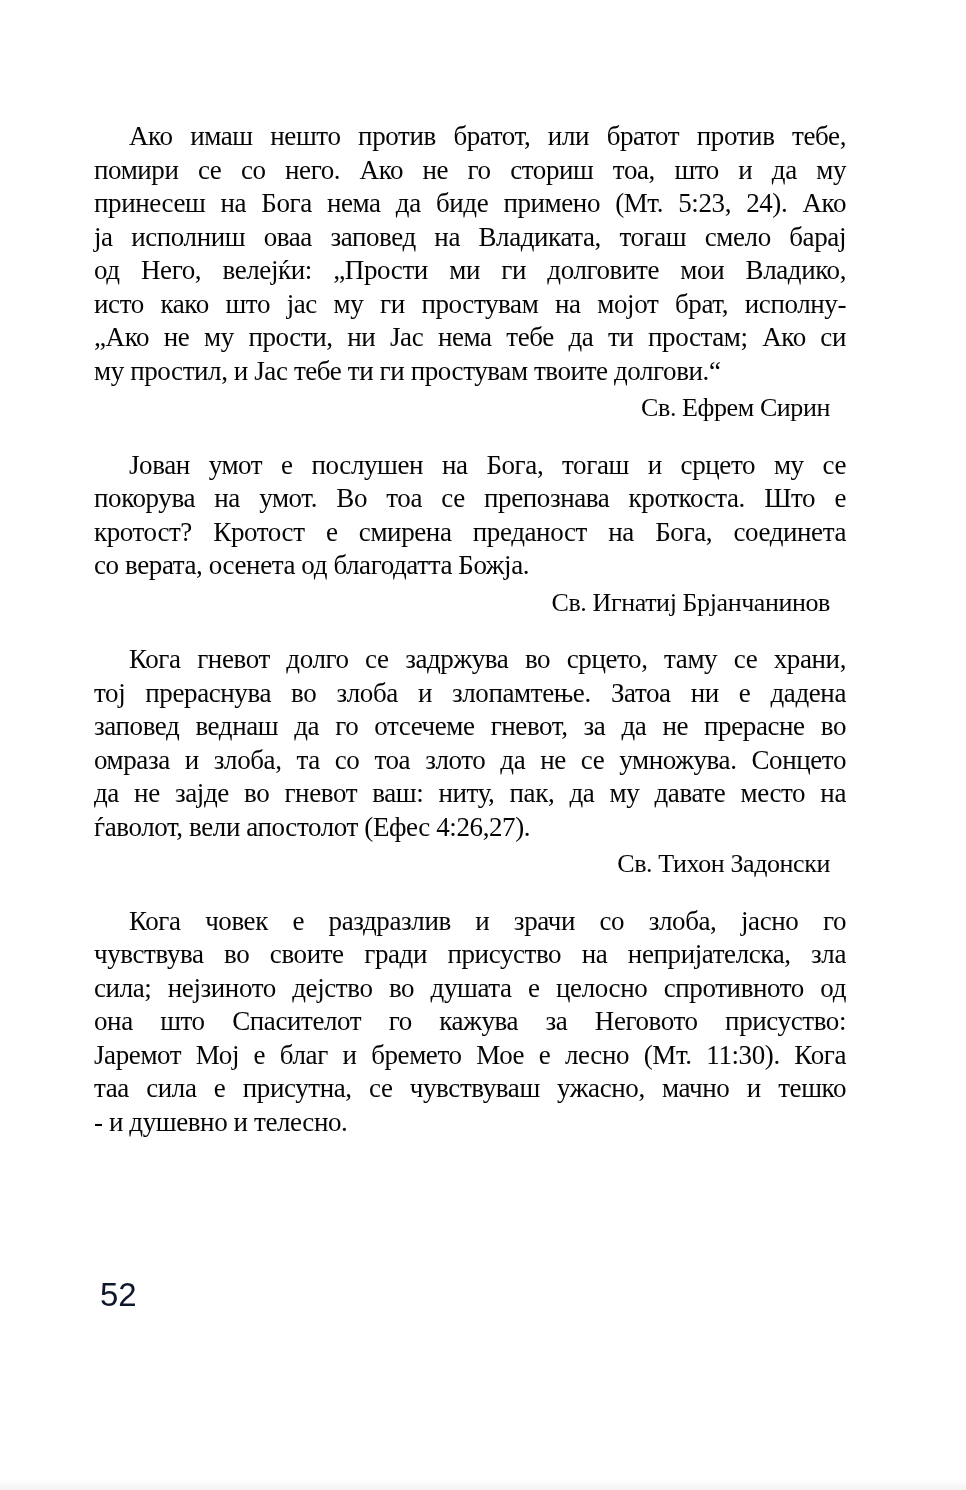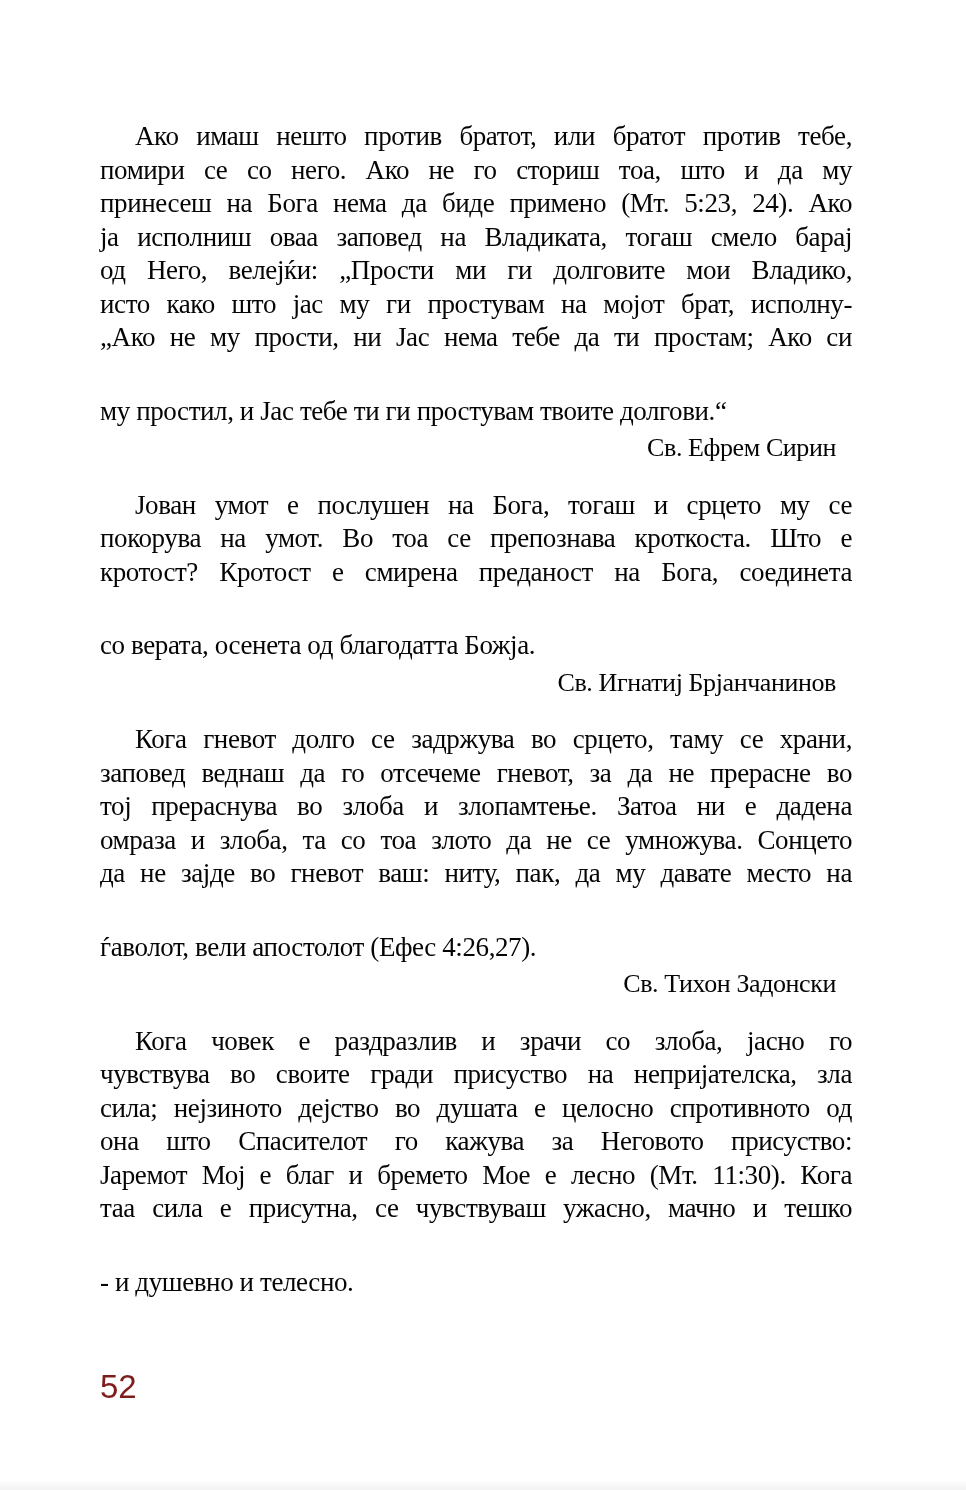--- a/index.html
+++ b/index.html
@@ -10,21 +10,21 @@
     width: 966px;
     height: 1490px;
     background: #ffffff;
     position: relative;
     overflow: hidden;
     font-family: "Liberation Serif", serif;
     color: #000000;
   }
   .text-block {
     position: absolute;
-    left: 100px;
+    left: 94px;
     top: 120px;
     width: 752px;
   }
   .para {
     margin: 0;
     padding: 0;
   }
   .para + .para {
     margin-top: 24px;
   }
@@ -36,39 +36,38 @@
     text-align-last: justify;
     white-space: nowrap;
     color: #050505;
   }
   .line.first {
     text-indent: 35px;
   }
   .line.last {
     text-align: left;
     text-align-last: left;
-    margin-top: 40px;
   }
   .attribution {
     font-size: 26px;
     line-height: 33.5px;
     letter-spacing: -0.4px;
     text-align: right;
     padding-right: 16px;
     margin-top: 3px;
     color: #050505;
   }
   .page-number {
     position: absolute;
     left: 100px;
-    top: 1368px;
+    top: 1276px;
     font-family: "Liberation Sans", sans-serif;
     font-size: 33px;
     line-height: 38px;
-    color: #7f1d1d;
+    color: #0f172a;
   }
   .page-edge-shadow {
     position: absolute;
     left: 0;
     bottom: 0;
     width: 100%;
     height: 10px;
     background: linear-gradient(to bottom, rgba(0,0,0,0) 0%, rgba(0,0,0,0.05) 100%);
     pointer-events: none;
   }
@@ -93,22 +92,22 @@
   <div class="para">
     <div class="line first">Јован умот е послушен на Бога, тогаш и срцето му се</div>
     <div class="line">покорува на умот. Во тоа се препознава кроткоста. Што е</div>
     <div class="line">кротост? Кротост е смирена преданост на Бога, соединета</div>
     <div class="line last">со верата, осенета од благодатта Божја.</div>
     <div class="attribution">Св. Игнатиј Брјанчанинов</div>
   </div>
 
   <div class="para">
     <div class="line first">Кога гневот долго се задржува во срцето, таму се храни,</div>
+    <div class="line">тој прераснува во злоба и злопамтење. Затоа ни е дадена</div>
     <div class="line">заповед веднаш да го отсечеме гневот, за да не прерасне во</div>
-    <div class="line">тој прераснува во злоба и злопамтење. Затоа ни е дадена</div>
     <div class="line">омраза и злоба, та со тоа злото да не се умножува. Сонцето</div>
     <div class="line">да не зајде во гневот ваш: ниту, пак, да му давате место на</div>
     <div class="line last">ѓаволот, вели апостолот (Ефес 4:26,27).</div>
     <div class="attribution">Св. Тихон Задонски</div>
   </div>
 
   <div class="para">
     <div class="line first">Кога човек е раздразлив и зрачи со злоба, јасно го</div>
     <div class="line">чувствува во своите гради присуство на непријателска, зла</div>
     <div class="line">сила; нејзиното дејство во душата е целосно спротивното од</div>

